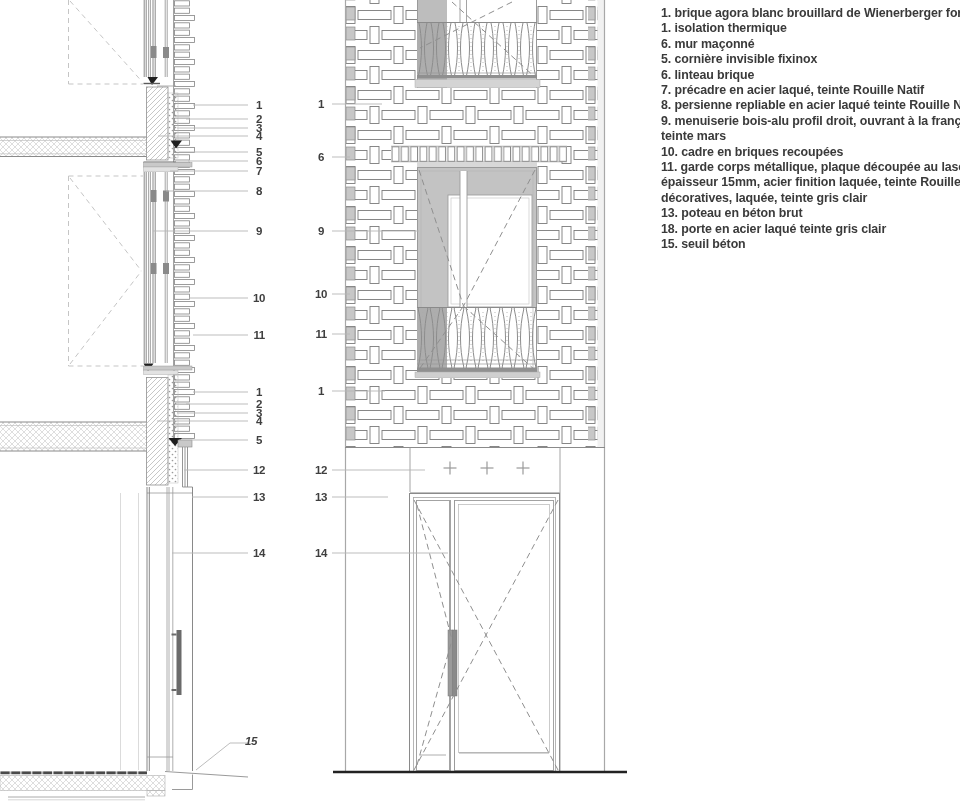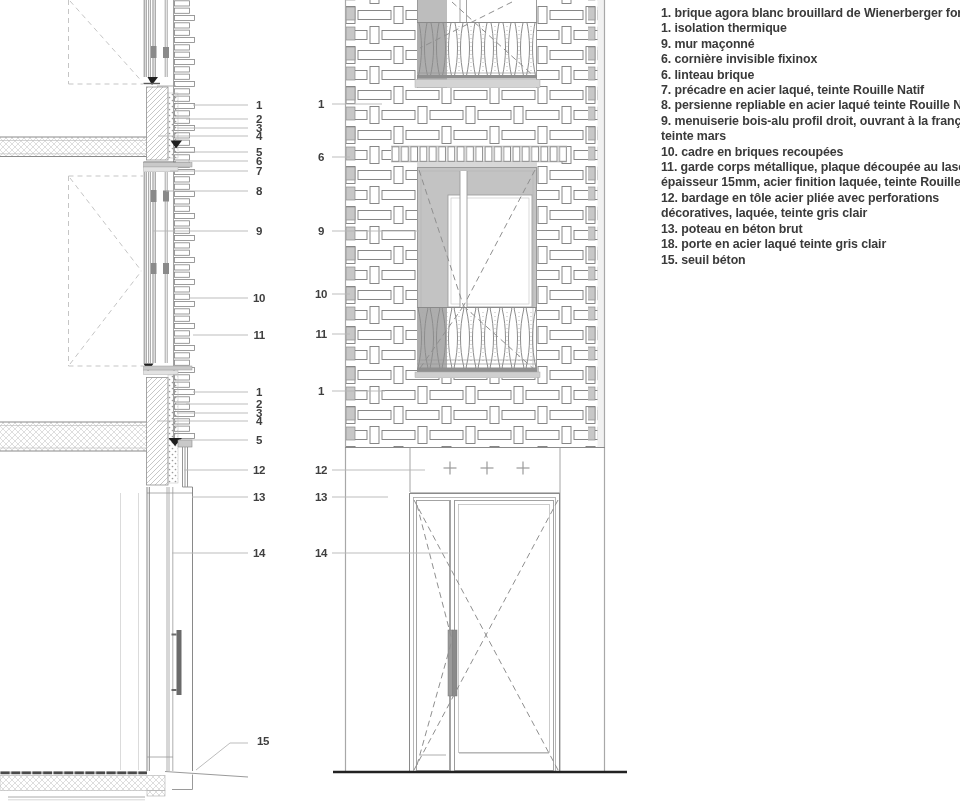--- a/index.html
+++ b/index.html
@@ -330,24 +330,24 @@
 </svg>
 
 <div id="legend">
       <div>
         <div class="legend-line">1. brique agora blanc brouillard de Wienerberger format</div>
       </div>
       <div>
         <div class="legend-line">1. isolation thermique</div>
       </div>
       <div>
-        <div class="legend-line">9. mur maçonné</div>
-      </div>
-      <div>
-        <div class="legend-line">6. cornière invisible fixinox</div>
+        <div class="legend-line">6. mur maçonné</div>
+      </div>
+      <div>
+        <div class="legend-line">5. cornière invisible fixinox</div>
       </div>
       <div>
         <div class="legend-line">6. linteau brique</div>
       </div>
       <div>
         <div class="legend-line">7. précadre en acier laqué, teinte Rouille Natif</div>
       </div>
       <div>
         <div class="legend-line">8. persienne repliable en acier laqué teinte Rouille Natif</div>
       </div>
@@ -356,21 +356,20 @@
         <div class="legend-line">teinte mars</div>
       </div>
       <div>
         <div class="legend-line">10. cadre en briques recoupées</div>
       </div>
       <div>
         <div class="legend-line">11. garde corps métallique, plaque découpée au laser,</div>
         <div class="legend-line">épaisseur 15mm, acier finition laquée, teinte Rouille Natif</div>
       </div>
       <div>
-        <div class="legend-line">12. bardage en tôle acier pliée avec perforations</div>
         <div class="legend-line">décoratives, laquée, teinte gris clair</div>
       </div>
       <div>
         <div class="legend-line">13. poteau en béton brut</div>
       </div>
       <div>
         <div class="legend-line">18. porte en acier laqué teinte gris clair</div>
       </div>
       <div>
         <div class="legend-line">15. seuil béton</div>
@@ -390,21 +389,21 @@
       <span class="callout" style="left: 244px; top: 291.5px;">10</span>
       <span class="callout" style="left: 244px; top: 328.5px;">11</span>
       <span class="callout" style="left: 244px; top: 385.5px;">1</span>
       <span class="callout" style="left: 244px; top: 397.5px;">2</span>
       <span class="callout" style="left: 244px; top: 406.5px;">3</span>
       <span class="callout" style="left: 244px; top: 414.5px;">4</span>
       <span class="callout" style="left: 244px; top: 433.5px;">5</span>
       <span class="callout" style="left: 244px; top: 463.5px;">12</span>
       <span class="callout" style="left: 244px; top: 490.5px;">13</span>
       <span class="callout" style="left: 244px; top: 546.5px;">14</span>
-      <span class="callout" style="left: 248px; top: 734.5px;">15</span>
+      <span class="callout" style="left: 236px; top: 734.5px; font-style: italic;">15</span>
     </div>
 <div id="callouts-middle">
       <span class="callout" style="left: 306px; top: 97.5px;">1</span>
       <span class="callout" style="left: 306px; top: 150.5px;">6</span>
       <span class="callout" style="left: 306px; top: 224.5px;">9</span>
       <span class="callout" style="left: 306px; top: 287.5px;">10</span>
       <span class="callout" style="left: 306px; top: 327.5px;">11</span>
       <span class="callout" style="left: 306px; top: 384.5px;">1</span>
       <span class="callout" style="left: 306px; top: 463.5px;">12</span>
       <span class="callout" style="left: 306px; top: 490.5px;">13</span>

